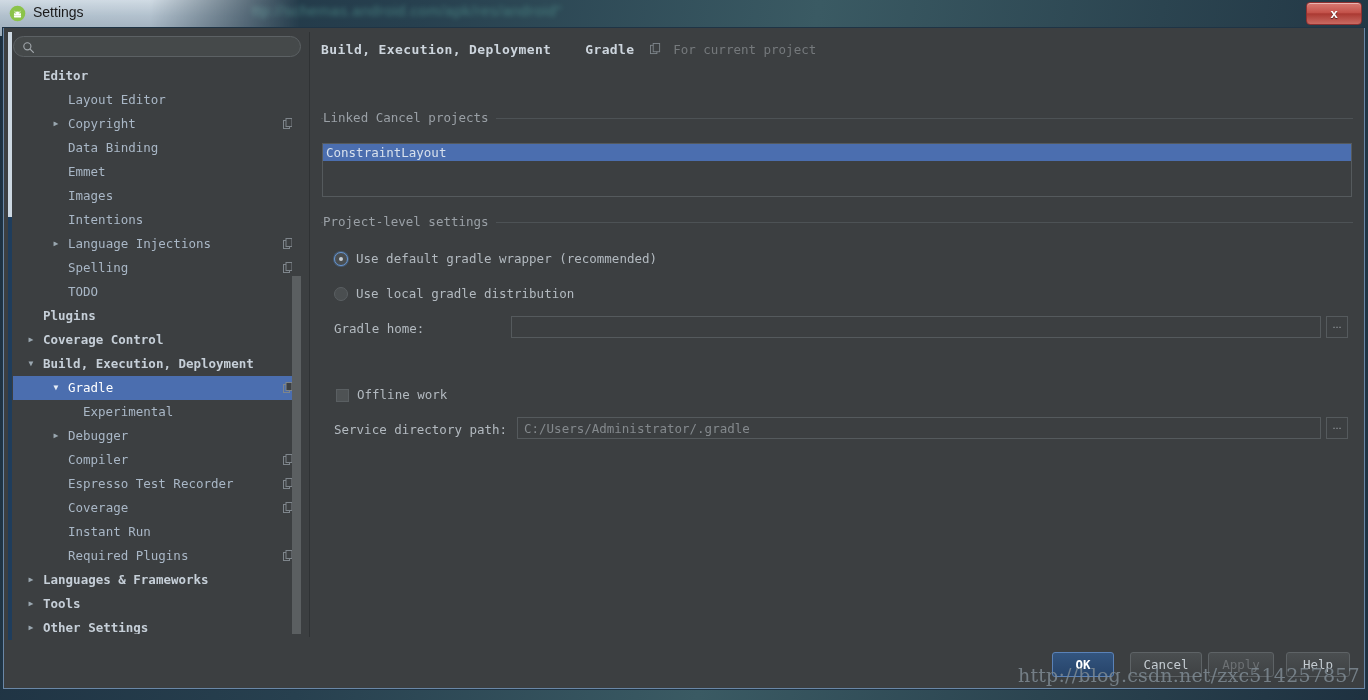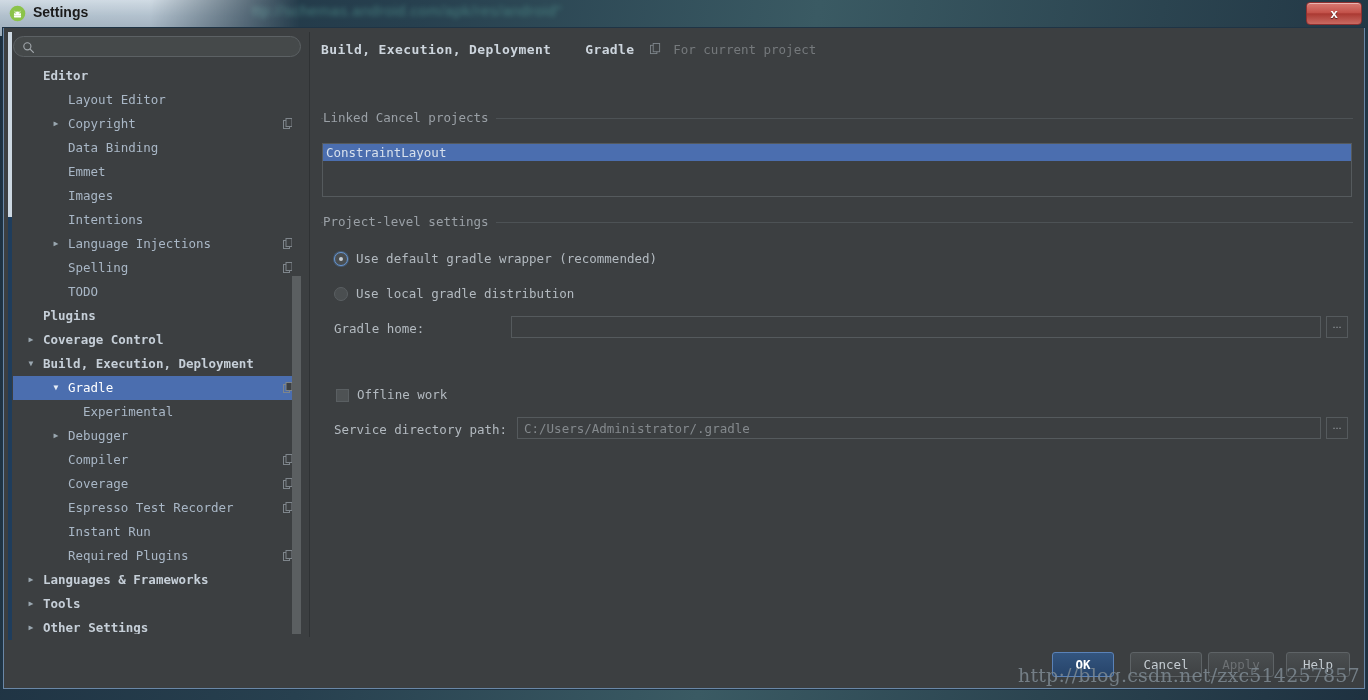--- a/index.html
+++ b/index.html
@@ -43,21 +43,20 @@
     box-sizing: border-box;
   }
   #titlebar {
     position: absolute;
     left: 0; top: 0;
     width: 1368px;
     height: 36px;
     background: linear-gradient(to bottom, rgba(222,232,240,0.93) 0%, rgba(198,212,224,0.88) 45%, rgba(176,192,206,0.85) 100%);
     -webkit-mask-image: linear-gradient(to right, rgba(0,0,0,1) 0px, rgba(0,0,0,1) 150px, rgba(0,0,0,0) 300px);
     mask-image: linear-gradient(to right, rgba(0,0,0,1) 0px, rgba(0,0,0,1) 150px, rgba(0,0,0,0) 300px);
-    font-weight: bold;
   }
   #title-icon {
     position: absolute;
     left: 9px; top: 5px;
     width: 17px; height: 17px;
   }
   #title-text {
     position: absolute;
     left: 33px; top: 4px;
     font-size: 14px;
@@ -558,28 +557,28 @@
                 <span class="label" style="left: 55px;">Debugger</span>
               </div>
               <div class="tree-row">
                 <span class="label" style="left: 55px;">Compiler</span>
                 <svg class="copy-icon" viewBox="0 0 10 11">
                   <rect x="0.5" y="2.5" width="6" height="8" fill="none" stroke="#7e858b" stroke-width="1"></rect>
                   <rect x="3" y="0.5" width="6" height="8" fill="#3c3f41" stroke="#7e858b" stroke-width="1"></rect>
                 </svg>
               </div>
               <div class="tree-row">
+                <span class="label" style="left: 55px;">Espresso Test Recorder</span>
+                <svg class="copy-icon" viewBox="0 0 10 11">
+                  <rect x="0.5" y="2.5" width="6" height="8" fill="none" stroke="#7e858b" stroke-width="1"></rect>
+                  <rect x="3" y="0.5" width="6" height="8" fill="#3c3f41" stroke="#7e858b" stroke-width="1"></rect>
+                </svg>
+              </div>
+              <div class="tree-row">
                 <span class="label" style="left: 55px;">Coverage</span>
-                <svg class="copy-icon" viewBox="0 0 10 11">
-                  <rect x="0.5" y="2.5" width="6" height="8" fill="none" stroke="#7e858b" stroke-width="1"></rect>
-                  <rect x="3" y="0.5" width="6" height="8" fill="#3c3f41" stroke="#7e858b" stroke-width="1"></rect>
-                </svg>
-              </div>
-              <div class="tree-row">
-                <span class="label" style="left: 55px;">Espresso Test Recorder</span>
                 <svg class="copy-icon" viewBox="0 0 10 11">
                   <rect x="0.5" y="2.5" width="6" height="8" fill="none" stroke="#7e858b" stroke-width="1"></rect>
                   <rect x="3" y="0.5" width="6" height="8" fill="#3c3f41" stroke="#7e858b" stroke-width="1"></rect>
                 </svg>
               </div>
               <div class="tree-row">
                 <span class="label" style="left: 55px;">Instant Run</span>
               </div>
               <div class="tree-row">
                 <span class="label" style="left: 55px;">Required Plugins</span>

